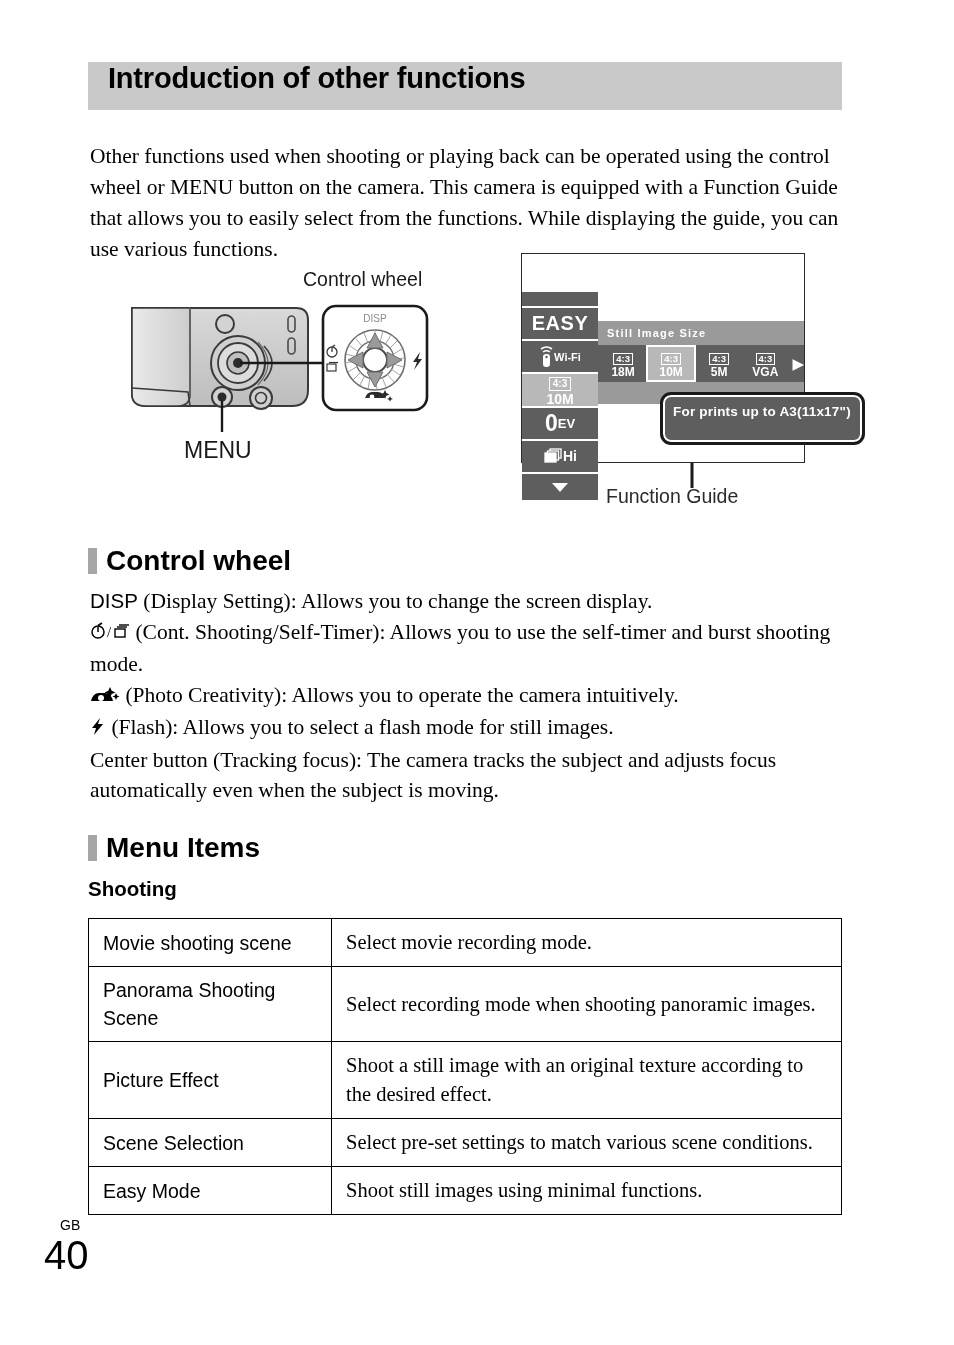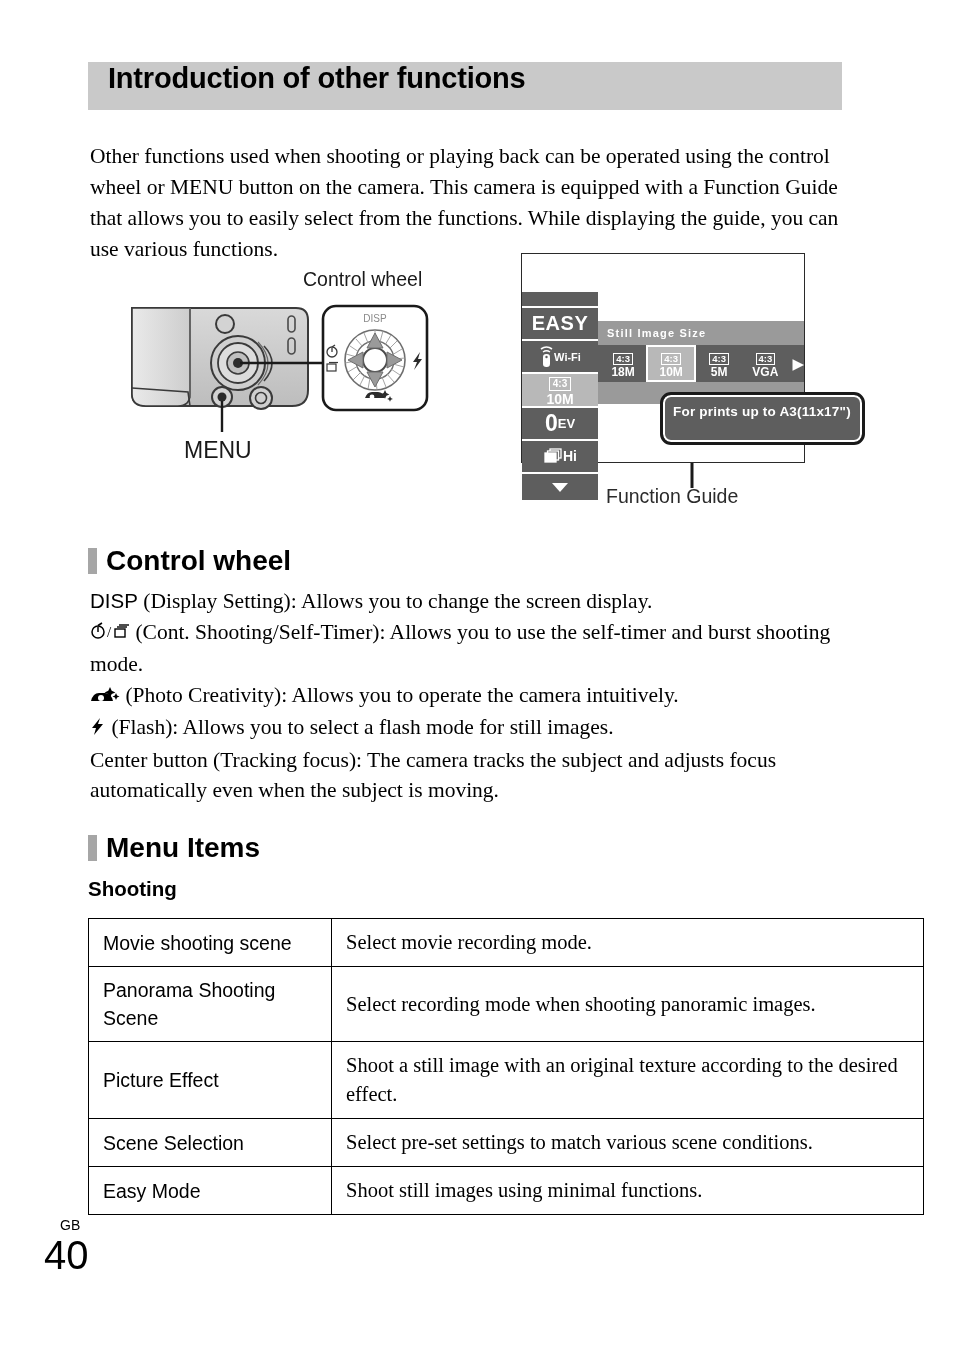--- a/index.html
+++ b/index.html
@@ -223,21 +223,21 @@
   #shooting-subhead {
     position: absolute; left: 88px; top: 877px;
     font-family: "Liberation Sans", sans-serif;
     font-weight: bold; font-size: 20.5px;
   }
 
   
   #menu-table {
     position: absolute;
     left: 88px; top: 918px;
-    width: 836px;
+    width: 754px;
     border-collapse: collapse;
     table-layout: fixed;
   }
   #menu-table td {
     border: 1.4px solid #000;
     vertical-align: middle;
     padding: 9px 14px;
   }
   #menu-table td.col-name {
     width: 214px;

